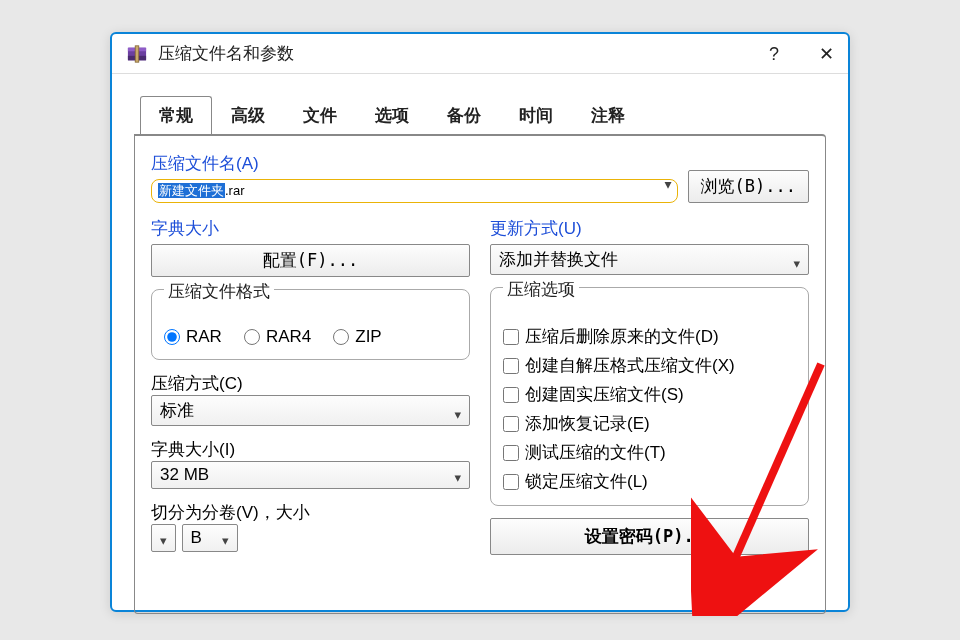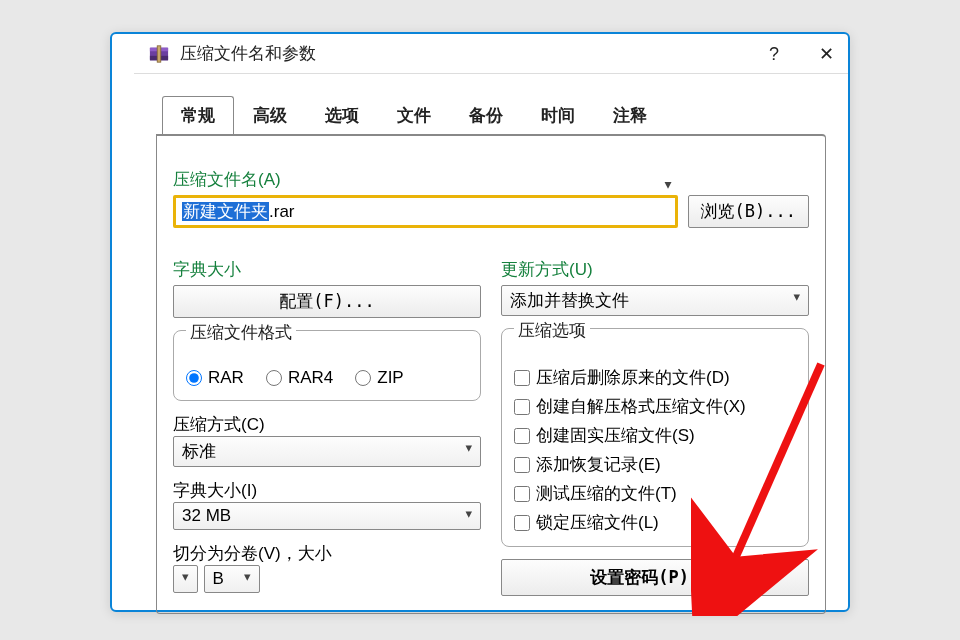--- a/index.html
+++ b/index.html
@@ -1,21 +1,20 @@
 <!DOCTYPE html>
 <html><head>
 <meta charset="utf-8">
 <style>
   * { box-sizing: border-box; margin: 0; padding: 0; font-family: "Microsoft YaHei", "SimSun", sans-serif; }
   body { background: #e8e8e8; width: 960px; height: 640px; overflow: hidden; position: relative; }
   .window {
     position: absolute; left: 110px; top: 32px; width: 740px; height: 580px;
     background: #fff; border: 2px solid #0a84d8; border-radius: 6px;
     box-shadow: 0 2px 12px rgba(0,0,0,.12);
-    padding-left: 22px;
   }
   .titlebar {
     height: 40px; display: flex; align-items: center; padding: 0 14px;
     border-bottom: 1px solid #ddd; position: relative;
   }
   .title-icon { width: 22px; height: 20px; margin-right: 10px; }
   .title-text { font-size: 17px; color: #222; }
   .title-ctrl { position: absolute; right: 14px; top: 0; height: 40px; display: flex; align-items: center; gap: 40px; font-size: 18px; }
   .title-ctrl span { cursor: pointer; color: #222; }
   .client { padding: 22px 22px 18px 22px; }
@@ -26,30 +25,30 @@
   }
   .tab.active {
     border: 1px solid #888; border-bottom: 2px solid #fff; background: #fff;
     border-radius: 3px 3px 0 0;
   }
   .tabpanel {
     border: 1px solid #888; border-top: 2px solid #888; border-radius: 0 4px 4px 4px;
     margin-top: -2px; padding: 16px 16px 20px 16px; height: 480px; position: relative;
   }
   .row-top { display: flex; align-items: flex-end; gap: 10px; }
-  .label { font-size: 17px; color: #15803d; margin-bottom: 4px; margin-top: 16px; }
+  .label { font-size: 17px; color: #1d4ed8; margin-bottom: 4px; }
   .filerow .label-col { flex: 1; }
   .btn {
     font-family: "SimSun", monospace; font-size: 17px; padding: 4px 12px;
     background: linear-gradient(#fdfdfd,#ececec); border: 1px solid #888;
     border-radius: 2px; cursor: pointer;
   }
   .filename-input {
-    width: 100%; font-family: "SimSun", monospace; font-size: 17px; padding: 2px 6px;
-    border: 3px solid #eab308; border-radius: 2px; margin-top: 4px;
+    width: 100%; font-family: "SimSun", monospace; font-size: 13px; padding: 2px 6px;
+    border: 1px solid #eab308; border-radius: 8px; margin-top: 4px;
   }
   .filename-sel { background: #1e6fd6; color: #fff; padding: 0 1px; }
   .filename-wrap { position: relative; }
   .filename-chevron {
     position: absolute; right: 6px; top: 24px; font-size: 14px; color: #444; pointer-events: none;
   }
   .cols { display: flex; gap: 20px; margin-top: 14px; }
   .col { flex: 1; display: flex; flex-direction: column; gap: 12px; }
   .fieldset {
     border: 1px solid #aaa; border-radius: 8px; padding: 10px 12px 12px 12px;
@@ -65,21 +64,21 @@
   .split-row { display: flex; gap: 6px; }
   .split-row .unit { width: 56px; }
   .checks { display: flex; flex-direction: column; gap: 6px; margin-top: 6px; font-family: "SimSun", monospace; }
   .setpw {
     width: 100%; font-family: "SimSun", monospace; font-size: 17px; padding: 6px 0;
     background: linear-gradient(#fdfdfd,#ececec); border: 1px solid #888;
     border-radius: 2px; cursor: pointer; margin-top: auto; font-weight: bold;
   }
   .chevron { font-size: 13px; color: #444; margin-left: auto; }
   .select-visual {
-    display: flex; align-items: flex-start; padding: 3px 8px; border: 1px solid #888; border-radius: 2px;
+    display: flex; align-items: flex-end; padding: 3px 8px; border: 1px solid #888; border-radius: 2px;
     background: linear-gradient(#fdfdfd,#f0f0f0); font-family: "SimSun", monospace; font-size: 17px;
   }
   
   .arrow { position: absolute; right: -6px; top: 220px; pointer-events: none; }
 </style>
 </head>
 <body>
 
 <div class="window">
   <div class="titlebar">
@@ -96,22 +95,22 @@
     <div class="title-ctrl">
       <span>?</span>
       <span>✕</span>
     </div>
   </div>
 
   <div class="client">
     <div class="tabs">
       <div class="tab active">常规</div>
       <div class="tab">高级</div>
+      <div class="tab">文件</div>
       <div class="tab">选项</div>
-      <div class="tab">文件</div>
       <div class="tab">备份</div>
       <div class="tab">时间</div>
       <div class="tab">注释</div>
     </div>
 
     <div class="tabpanel">
 
       <div class="row-top filerow">
         <div class="label-col filename-wrap">
           <div class="label">压缩文件名(A)</div>

